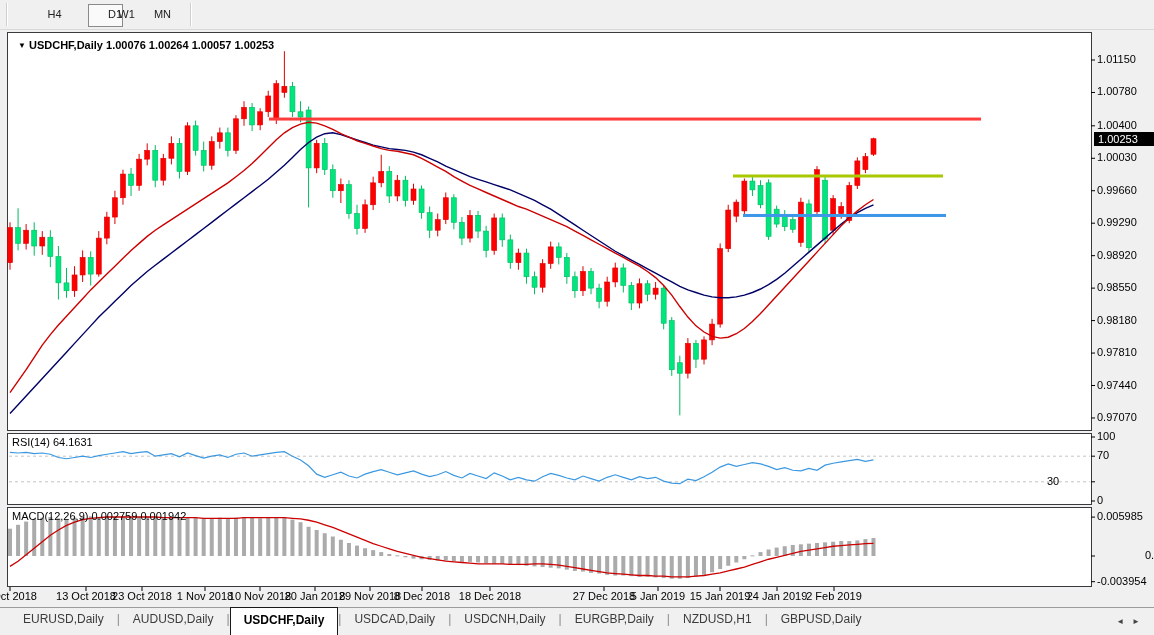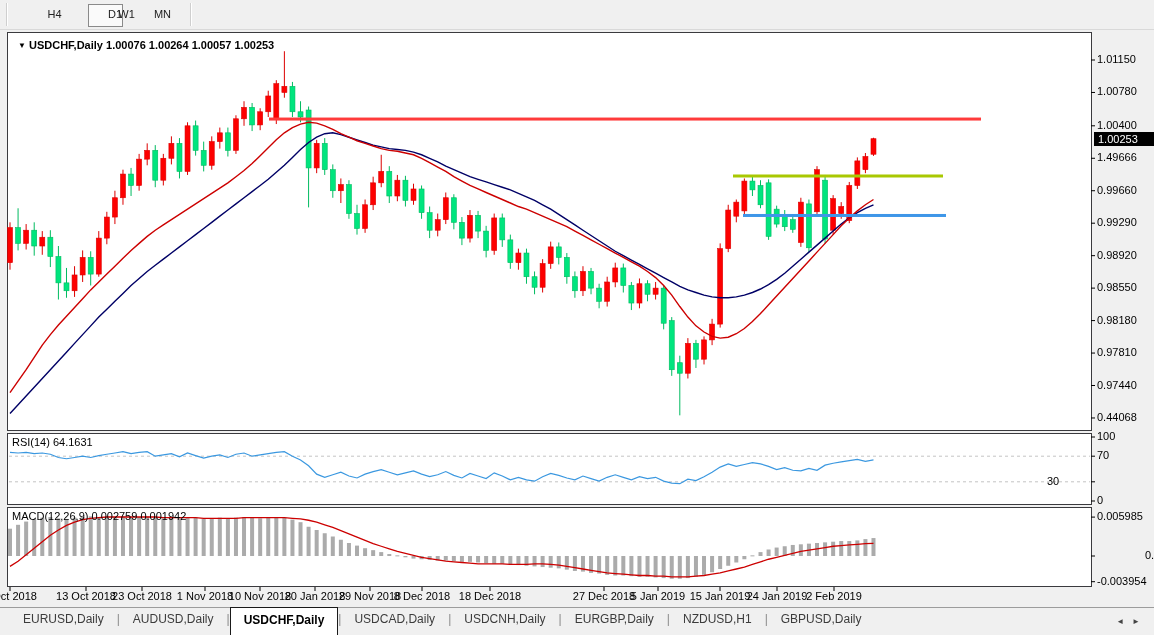--- a/index.html
+++ b/index.html
@@ -432,29 +432,29 @@
   <span>USDCHF,Daily</span>
   <span>1.00076 1.00264 1.00057 1.00253</span>
 </div>
 <div id="rsi-label" class="lbl">RSI(14) 64.1631</div>
 <div id="macd-label" class="lbl">MACD(12,26,9) 0.002759 0.001942</div>
 <div id="price-tag" style="top: 131.703px;">1.00253</div>
 <div id="axis-labels">
     <div class="lbl " style="left: 1097px; top: 53px;">1.01150</div>
     <div class="lbl " style="left: 1097px; top: 85.4638px;">1.00780</div>
     <div class="lbl " style="left: 1097px; top: 118.805px;">1.00400</div>
-    <div class="lbl " style="left: 1097px; top: 151.269px;">1.49666</div>
+    <div class="lbl " style="left: 1097px; top: 151.269px;">1.00030</div>
     <div class="lbl " style="left: 1097px; top: 183.733px;">0.99660</div>
     <div class="lbl " style="left: 1097px; top: 216.196px;">0.99290</div>
     <div class="lbl " style="left: 1097px; top: 248.66px;">0.98920</div>
     <div class="lbl " style="left: 1097px; top: 281.124px;">0.98550</div>
     <div class="lbl " style="left: 1097px; top: 313.588px;">0.98180</div>
     <div class="lbl " style="left: 1097px; top: 346.052px;">0.97810</div>
     <div class="lbl " style="left: 1097px; top: 378.515px;">0.97440</div>
-    <div class="lbl " style="left: 1097px; top: 410.979px;">0.44068</div>
+    <div class="lbl " style="left: 1097px; top: 410.979px;">0.97070</div>
     <div class="lbl " style="left: 1097px; top: 430px;">100</div>
     <div class="lbl " style="left: 1097px; top: 449.2px;">70</div>
     <div class="lbl " style="left: 1047px; top: 474.8px;">30</div>
     <div class="lbl " style="left: 1097px; top: 494px;">0</div>
     <div class="lbl " style="left: 1097px; top: 510.097px;">0.005985</div>
     <div class="lbl " style="left: 1097px; top: 549px; padding-left: 48px;">0.00</div>
     <div class="lbl " style="left: 1097px; top: 574.701px;">-0.003954</div>
     <div class="lbl date-lbl" style="left: 10px; top: 590px;">4 Oct 2018</div>
     <div class="lbl date-lbl" style="left: 86px; top: 590px;">13 Oct 2018</div>
     <div class="lbl date-lbl" style="left: 142px; top: 590px;">23 Oct 2018</div>

